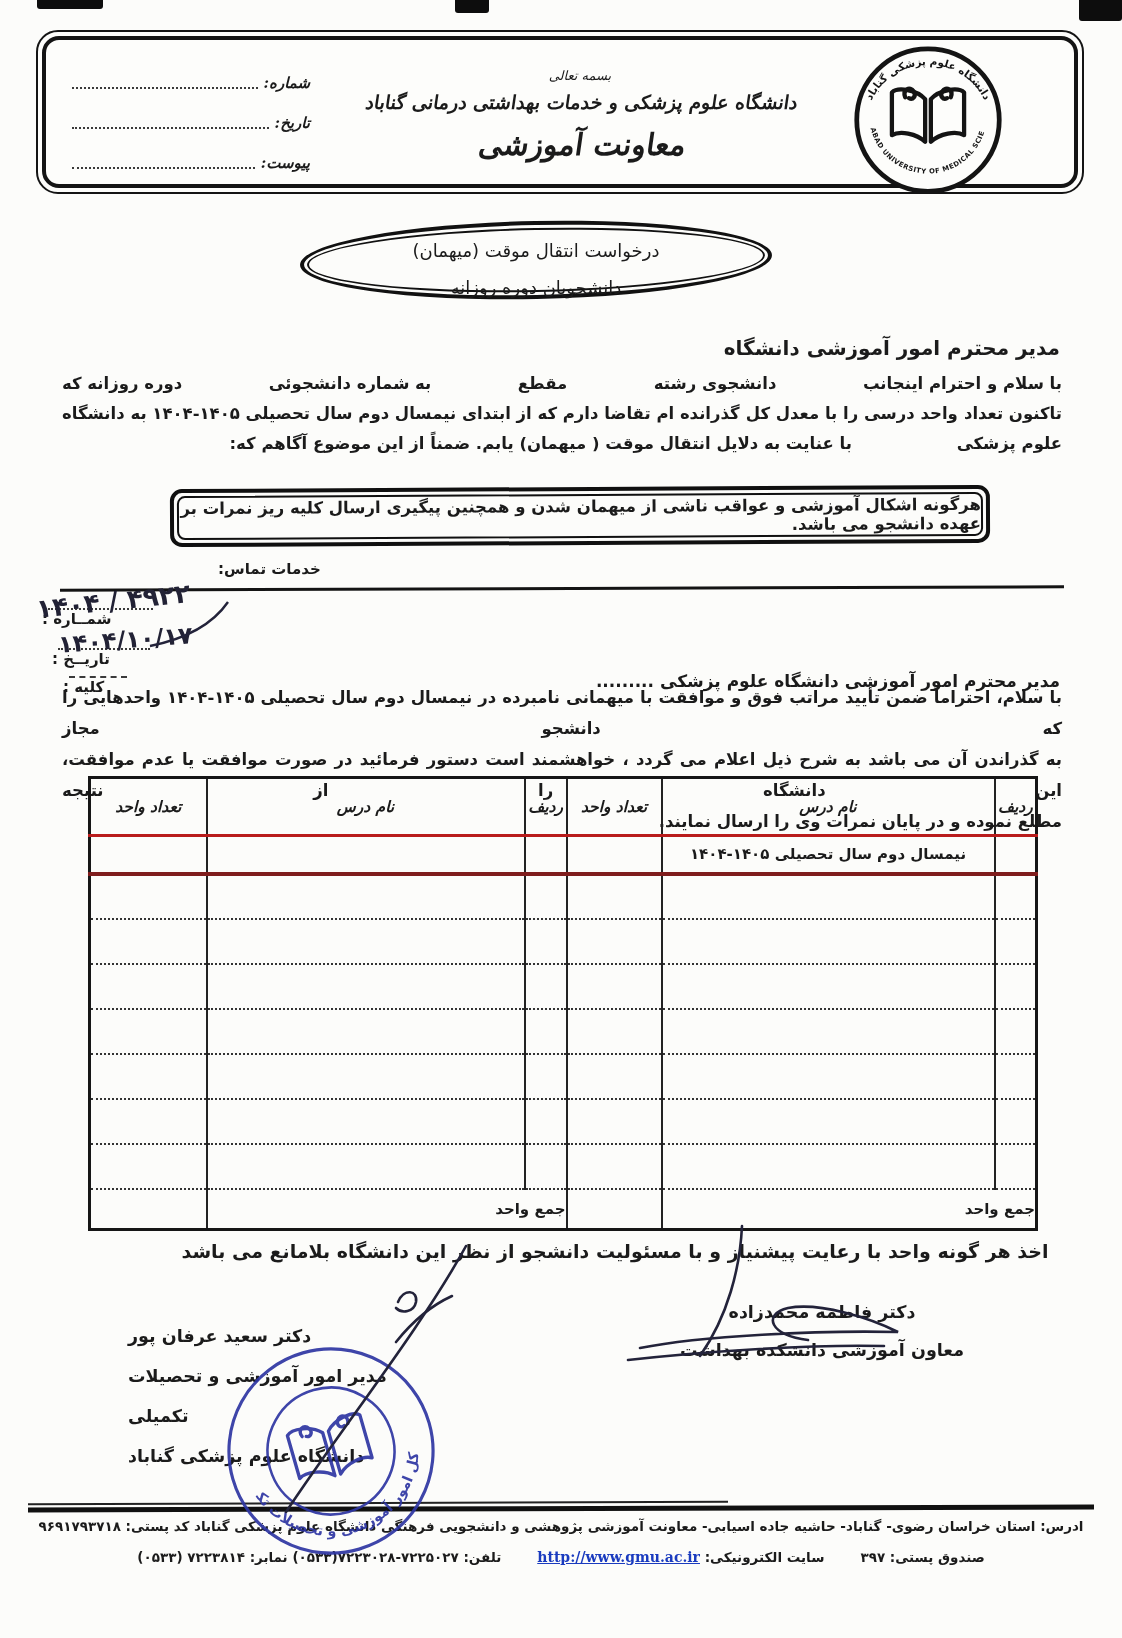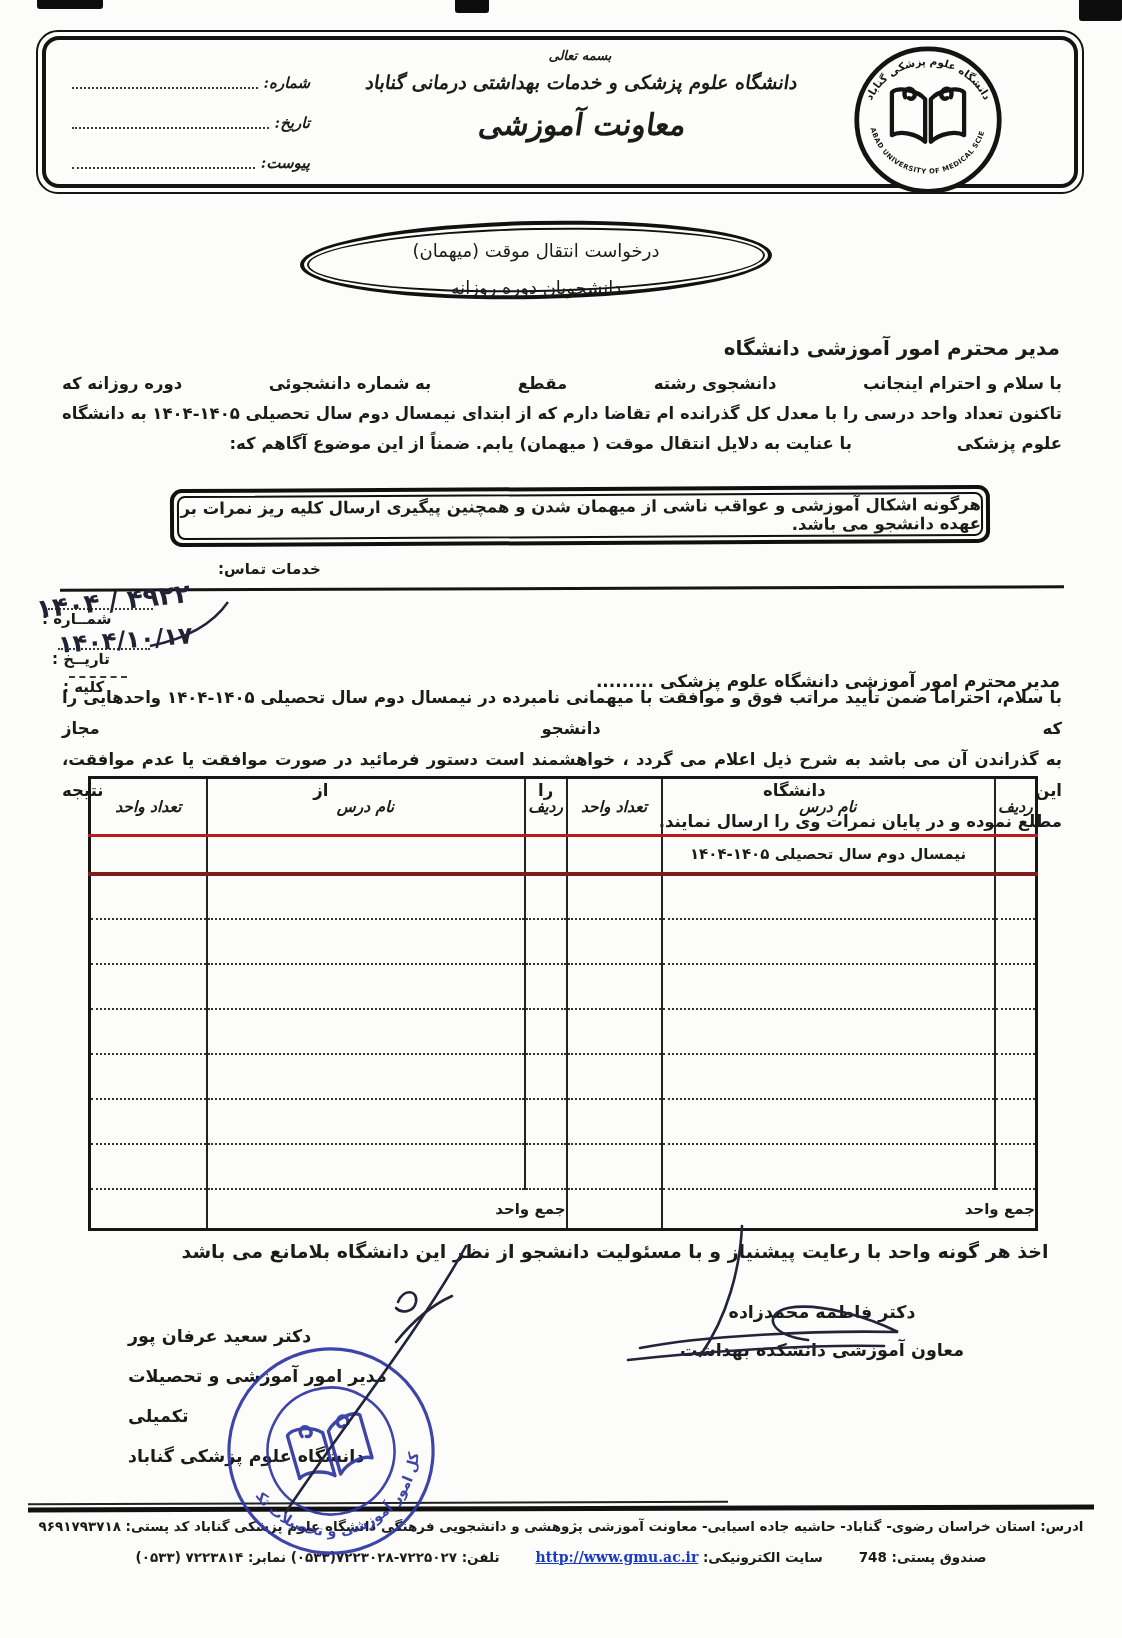--- a/index.html
+++ b/index.html
@@ -11,21 +11,21 @@
   }
 
   
   .mark { position:absolute; background:#0d0d0d; border-radius:0 0 3px 3px; }
 
   
   .hdr { position:absolute; left:36px; top:30px; width:1048px; height:164px;
          border:2px solid #141414; border-radius:22px; background:#fdfdfb; }
   .hdr-inner { position:absolute; inset:4px; border:4px solid #141414; border-radius:17px; }
   .hdr-center { position:absolute; right:260px; left:300px; top:8px; text-align:center; }
-  .bismillah { font-family:"DejaVu Serif", serif; font-style:italic; font-weight:bold; font-size:13px; }
+  .bismillah { font-family:"DejaVu Serif", serif; font-style:italic; font-weight:normal; font-size:13px;margin-top:20px; }
   .uni-name  { font-family:"DejaVu Serif", serif; font-style:italic; font-weight:bold; font-size:19px;
                margin-top:8px; transform:skewX(6deg); }
   .dept      { font-family:"DejaVu Serif", serif; font-style:italic; font-weight:bold; font-size:30px;
                margin-top:14px; transform:skewX(6deg); }
   .hdr-fields { position:absolute; left:24px; top:34px; width:240px; }
   .hf-row { display:flex; align-items:flex-end; margin-bottom:22px; }
   .hf-label { font-family:"DejaVu Serif", serif; font-style:italic; font-weight:bold; font-size:15px; white-space:nowrap; }
   .hf-dots { flex:1; border-bottom:2px dotted #3a3a3a; margin:0 6px 3px 2px; height:12px; }
   .logo { position:absolute; right:70px; top:4px; }
 
@@ -343,21 +343,21 @@
       <path d="M 452 1296 C 430 1306 412 1322 396 1342"></path>
       <path d="M 398 1302 c 6 -14 20 -12 18 0 c -2 10 -14 12 -20 6"></path>
     </g>
     <path d="M 150 646 C 180 640 210 628 228 602" stroke="#23233a" stroke-width="2.4" fill="none"></path>
   </svg>
 
   <div class="f-rule2"></div>
   <div class="f-rule"></div>
   <div class="f1">ادرس: استان خراسان رضوی- گناباد- حاشیه جاده اسیابی- معاونت آموزشی پژوهشی و دانشجویی فرهنگی دانشگاه علوم پزشکی گناباد کد پستی: ۹۶۹۱۷۹۳۷۱۸</div>
   <div class="f2">
-    <span>صندوق پستی: 748</span>
+    <span>صندوق پستی: ۳۹۷</span>
     <span>
       <span>سایت الکترونیکی:</span>
       <span class="url">http://www.gmu.ac.ir</span>
     </span>
     <span>تلفن: ۷۲۲۵۰۲۷-۷۲۲۳۰۲۸(۰۵۳۳) نمابر: ۷۲۲۳۸۱۴ (۰۵۳۳)</span>
   </div>
 
 </div>
 
 </body></html>

